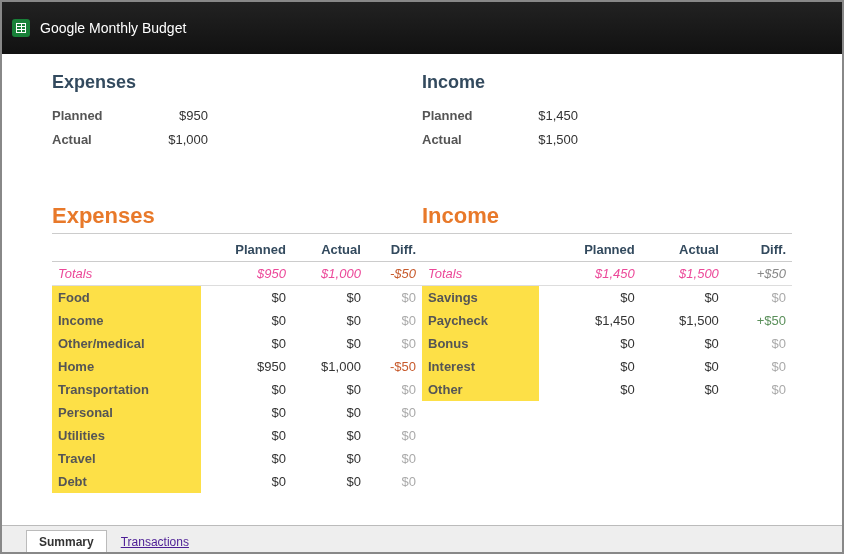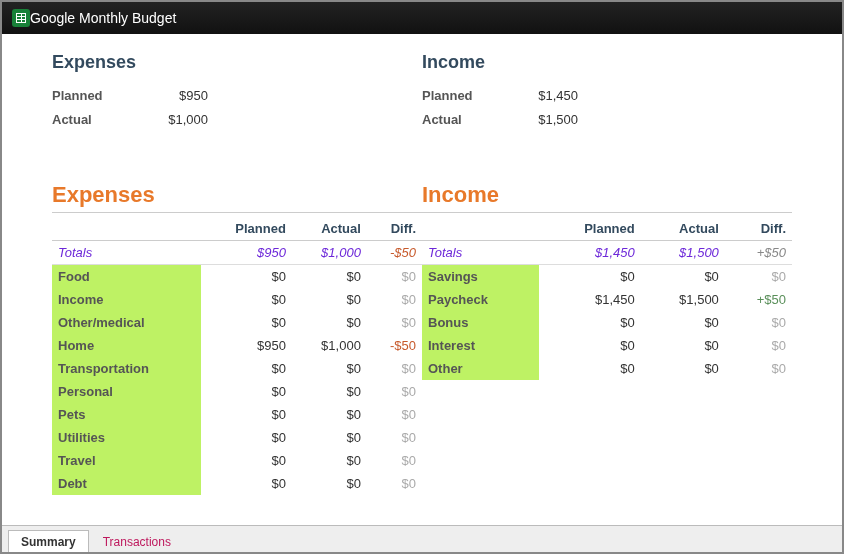--- a/index.html
+++ b/index.html
@@ -16,24 +16,25 @@
     height: 554px;
     border: 2px solid #888;
     background: #fff;
     display: flex;
     flex-direction: column;
     overflow: hidden;
   }
   .titlebar {
     background: linear-gradient(#222, #111);
     color: #fff;
-    height: 32px;
+    height: 52px;
     display: flex;
     align-items: center;
     padding: 0 10px;
+    gap: 10px;
     font-size: 14px;
   }
   .sheets-icon {
     width: 18px;
     height: 18px;
     background: #188038;
     border-radius: 3px;
     position: relative;
     display: inline-block;
   }
@@ -111,61 +112,62 @@
   table.detail thead tr {
     border-top: 1px solid #ccc;
   }
   table.detail th {
     color: #334a5e;
     font-weight: bold;
     padding-top: 8px;
   }
   table.detail .totals td {
     font-style: italic;
-    color: #6d28d9;
+    color: #ec4899;
     border-bottom: 1px solid #ddd;
   }
   table.detail .totals td.diff-neg { color: #c75a2c; }
   table.detail .totals td.diff-pos { color: #888; }
   table.detail tbody tr td:first-child {
-    background: #bef264;
+    background: #fde047;
     font-weight: bold;
     color: #555;
   }
   table.detail tbody tr td {
     color: #333;
   }
   table.detail tbody td.dim { color: #aaa; }
   table.detail tbody td.neg { color: #c75a2c; }
   table.detail tbody td.pos { color: #5a8f5a; }
   .tab-strip {
     border-top: 1px solid #bbb;
     background: #eee;
     display: flex;
     align-items: flex-end;
     height: 26px;
-    padding-left: 6px;
+    padding-left: 24px;
     gap: 2px;
   }
   .tab {
     padding: 4px 12px;
     font-size: 12px;
     border: 1px solid #bbb;
     border-bottom: none;
     background: #f7f7f7;
     cursor: pointer;
     position: relative;
     top: 1px;
   }
   .tab.active {
     background: #fff;
     font-weight: bold;
   }
   .tab.link {
-    color: #be185d;
+    color: #4c1d95;
+    text-decoration: underline;
     background: transparent;
     border: none;
   }
 </style>
 </head>
 <body>
 
 <div class="window">
 
   <div class="titlebar">
@@ -251,26 +253,20 @@
               <td>$0</td>
               <td class="dim">$0</td>
             </tr>
             <tr>
               <td>Personal</td>
               <td>$0</td>
               <td>$0</td>
               <td class="dim">$0</td>
             </tr>
             <tr>
-              <td>Pets</td>
-              <td>$0</td>
-              <td>$0</td>
-              <td class="dim">$0</td>
-            </tr>
-            <tr>
               <td>Utilities</td>
               <td>$0</td>
               <td>$0</td>
               <td class="dim">$0</td>
             </tr>
             <tr>
               <td>Travel</td>
               <td>$0</td>
               <td>$0</td>
               <td class="dim">$0</td>

